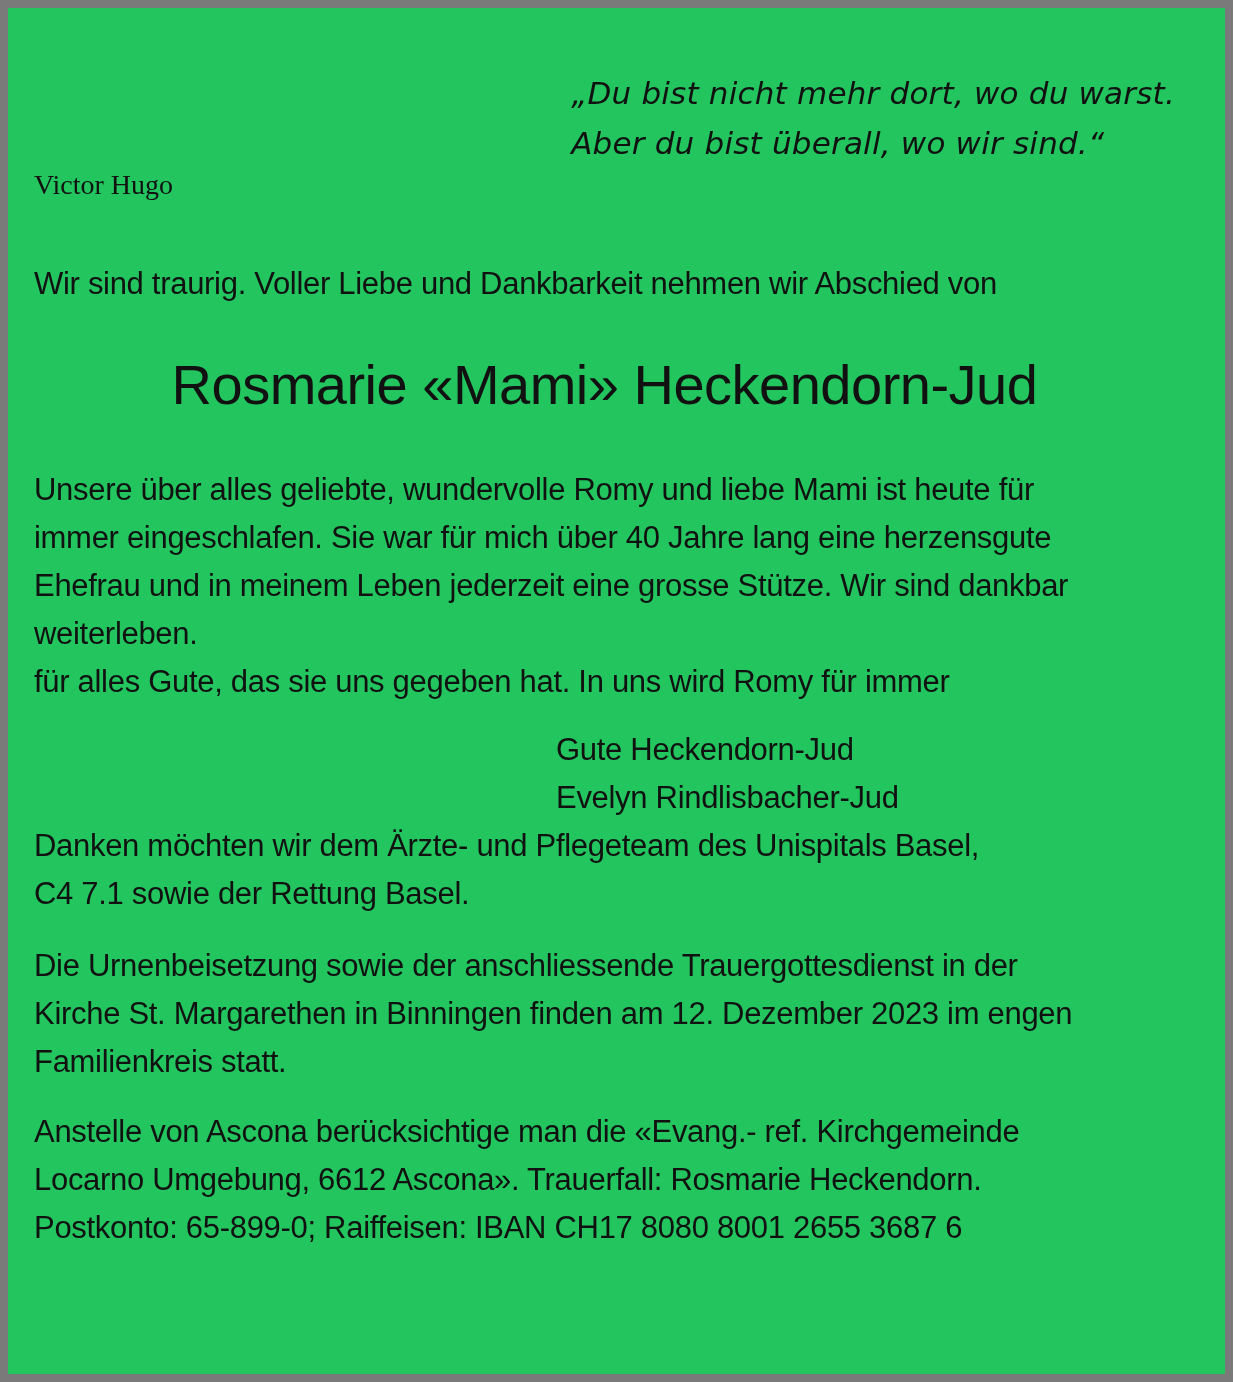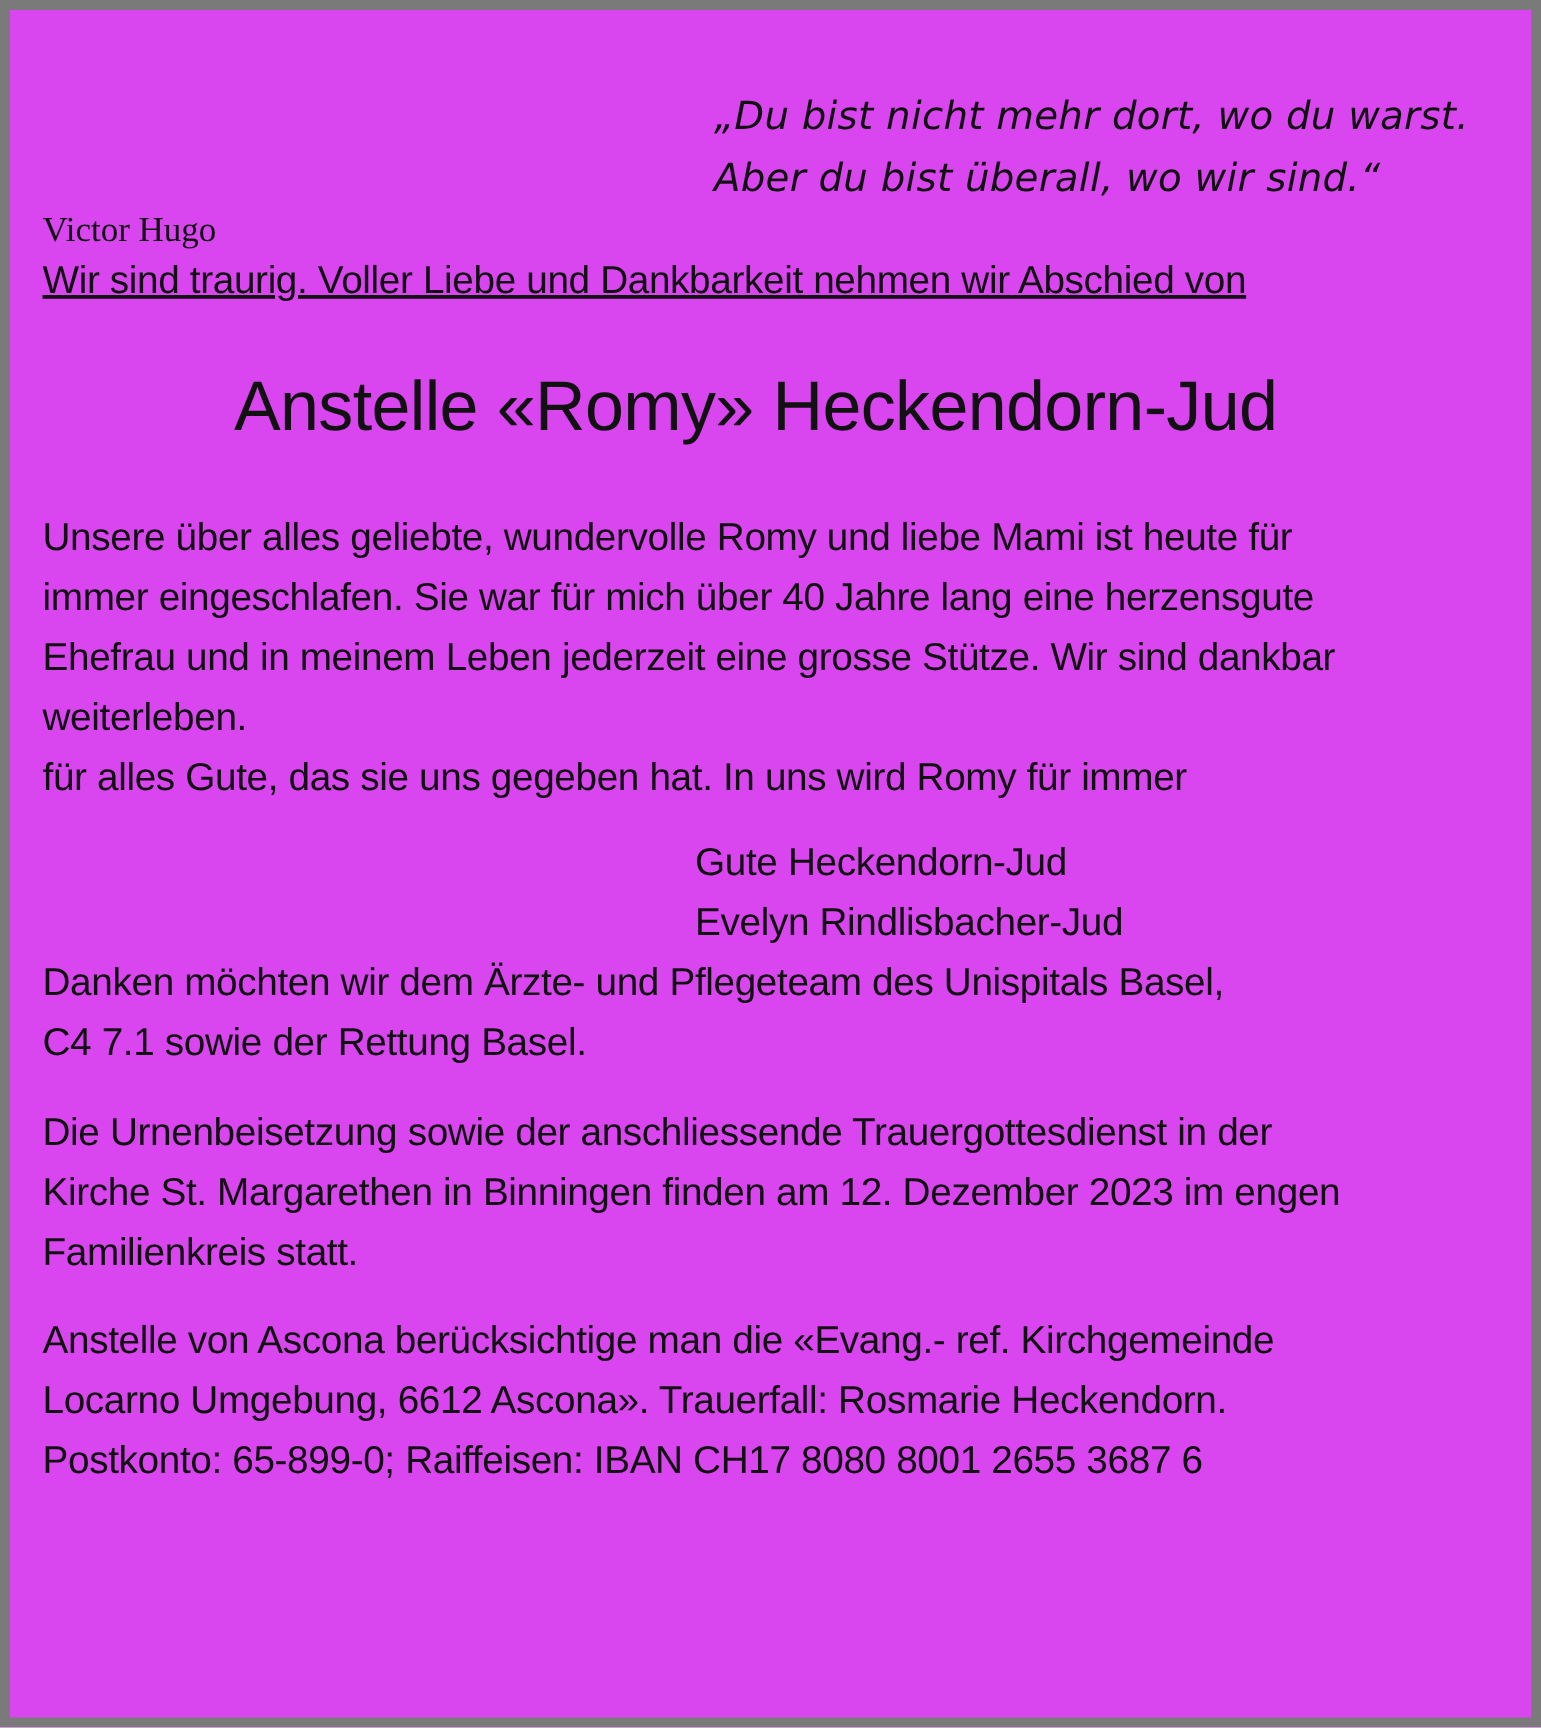--- a/index.html
+++ b/index.html
@@ -2,21 +2,21 @@
 <html><head>
 <meta charset="utf-8">
 <style>
   html, body { margin: 0; padding: 0; background: #ffffff; }
   .page {
     position: relative;
     width: 1233px;
     height: 1382px;
     box-sizing: border-box;
     border: 8px solid #7a7a7a;
-    background: #d946ef;
+    background: #22c55e;
     color: #111111;
     font-family: "Liberation Sans", sans-serif;
     overflow: hidden;
   }
   .content { padding: 60px 50px 0 26px; }
   .nowrap div, .nowrap { white-space: nowrap; }
 
   .quote-block {
     margin-left: auto;
     width: max-content;
@@ -31,21 +31,21 @@
     font-family: "Liberation Serif", serif;
     font-style: normal;
     font-size: 28px;
     line-height: 34px;
   }
   .body-text {
     font-size: 31px;
     line-height: 48px;
     letter-spacing: -0.3px;
   }
-  .intro { line-height: 44px; text-decoration: underline; }
+  .intro { margin-top: 60px; line-height: 44px; }
   .title {
     margin-top: 46px;
     text-align: center;
     font-size: 56px;
     line-height: 66px;
     letter-spacing: -0.5px;
     white-space: nowrap;
     font-weight: 400;
   }
   .life-dates {
@@ -68,21 +68,21 @@
 
     <div class="quote-block nowrap">
         <div>„Du bist nicht mehr dort, wo du warst.</div>
         <div>Aber du bist überall, wo wir sind.“</div>
       </div>
 
     <div class="quote-attribution">Victor Hugo</div>
 
     <div class="body-text intro nowrap">Wir sind traurig. Voller Liebe und Dankbarkeit nehmen wir Abschied von</div>
 
-    <div class="title">Anstelle «Romy» Heckendorn-Jud</div>
+    <div class="title">Rosmarie «Mami» Heckendorn-Jud</div>
 
 
     <div class="body-text obituary nowrap">
         <div>Unsere über alles geliebte, wundervolle Romy und liebe Mami ist heute für</div>
         <div>immer eingeschlafen. Sie war für mich über 40 Jahre lang eine herzensgute</div>
         <div>Ehefrau und in meinem Leben jederzeit eine grosse Stütze. Wir sind dankbar</div>
         <div>weiterleben.</div>
         <div>für alles Gute, das sie uns gegeben hat. In uns wird Romy für immer</div>
       </div>
 

